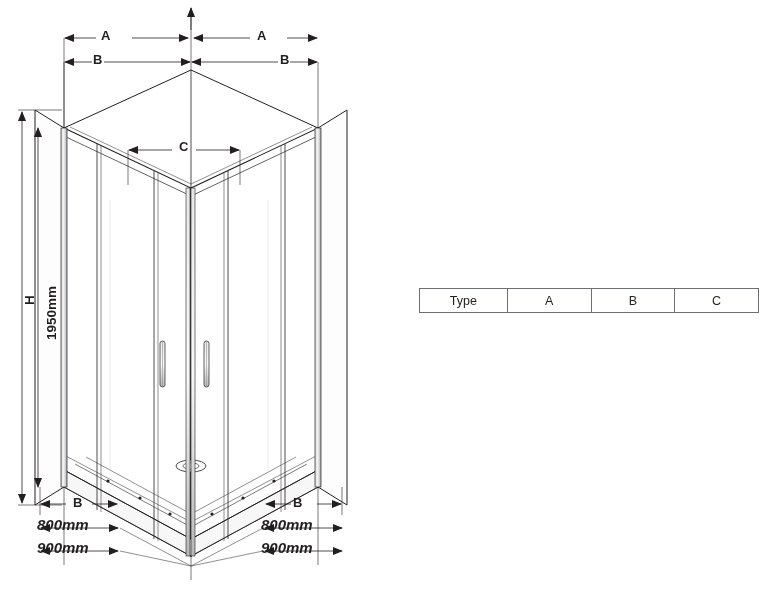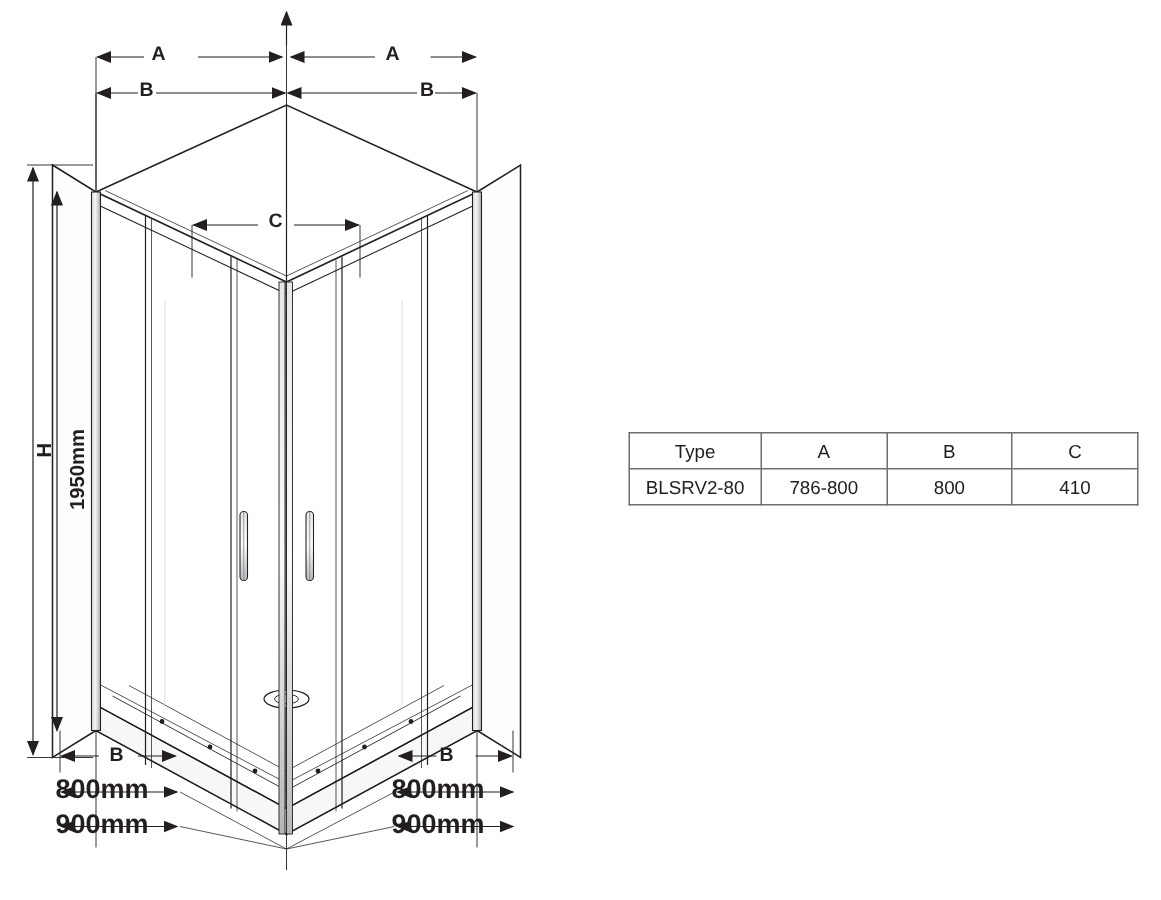--- a/index.html
+++ b/index.html
@@ -51,21 +51,21 @@
   .spec-table col.c-a { width: 84px; }
   .spec-table col.c-b { width: 84px; }
   .spec-table col.c-c { width: 84px; }
   .lbl {
     position: absolute;
     font-family: "Liberation Sans", sans-serif;
     color: #231f20;
     white-space: nowrap;
   }
   .lbl-dim { font-size: 13px; font-weight: bold; }
-  .lbl-mm { font-size: 18px; font-weight: bold; }
+  .lbl-mm { font-size: 15px; font-weight: bold; font-style: italic; }
   .lbl-vert {
     font-size: 13.5px;
     font-weight: bold;
     transform: rotate(-90deg);
     transform-origin: left top;
   }
 </style>
 </head>
 <body>
 
@@ -237,22 +237,16 @@
     </colgroup>
     <thead>
       <tr>
         <th>Type</th>
         <th>A</th>
         <th>B</th>
         <th>C</th>
       </tr>
     </thead>
     <tbody>
-      <tr>
-        <td>BLSRV2-80</td>
-        <td>786-800</td>
-        <td>800</td>
-        <td>410</td>
-      </tr>
     </tbody>
   </table>
 
 </div>
 
 </body></html>

